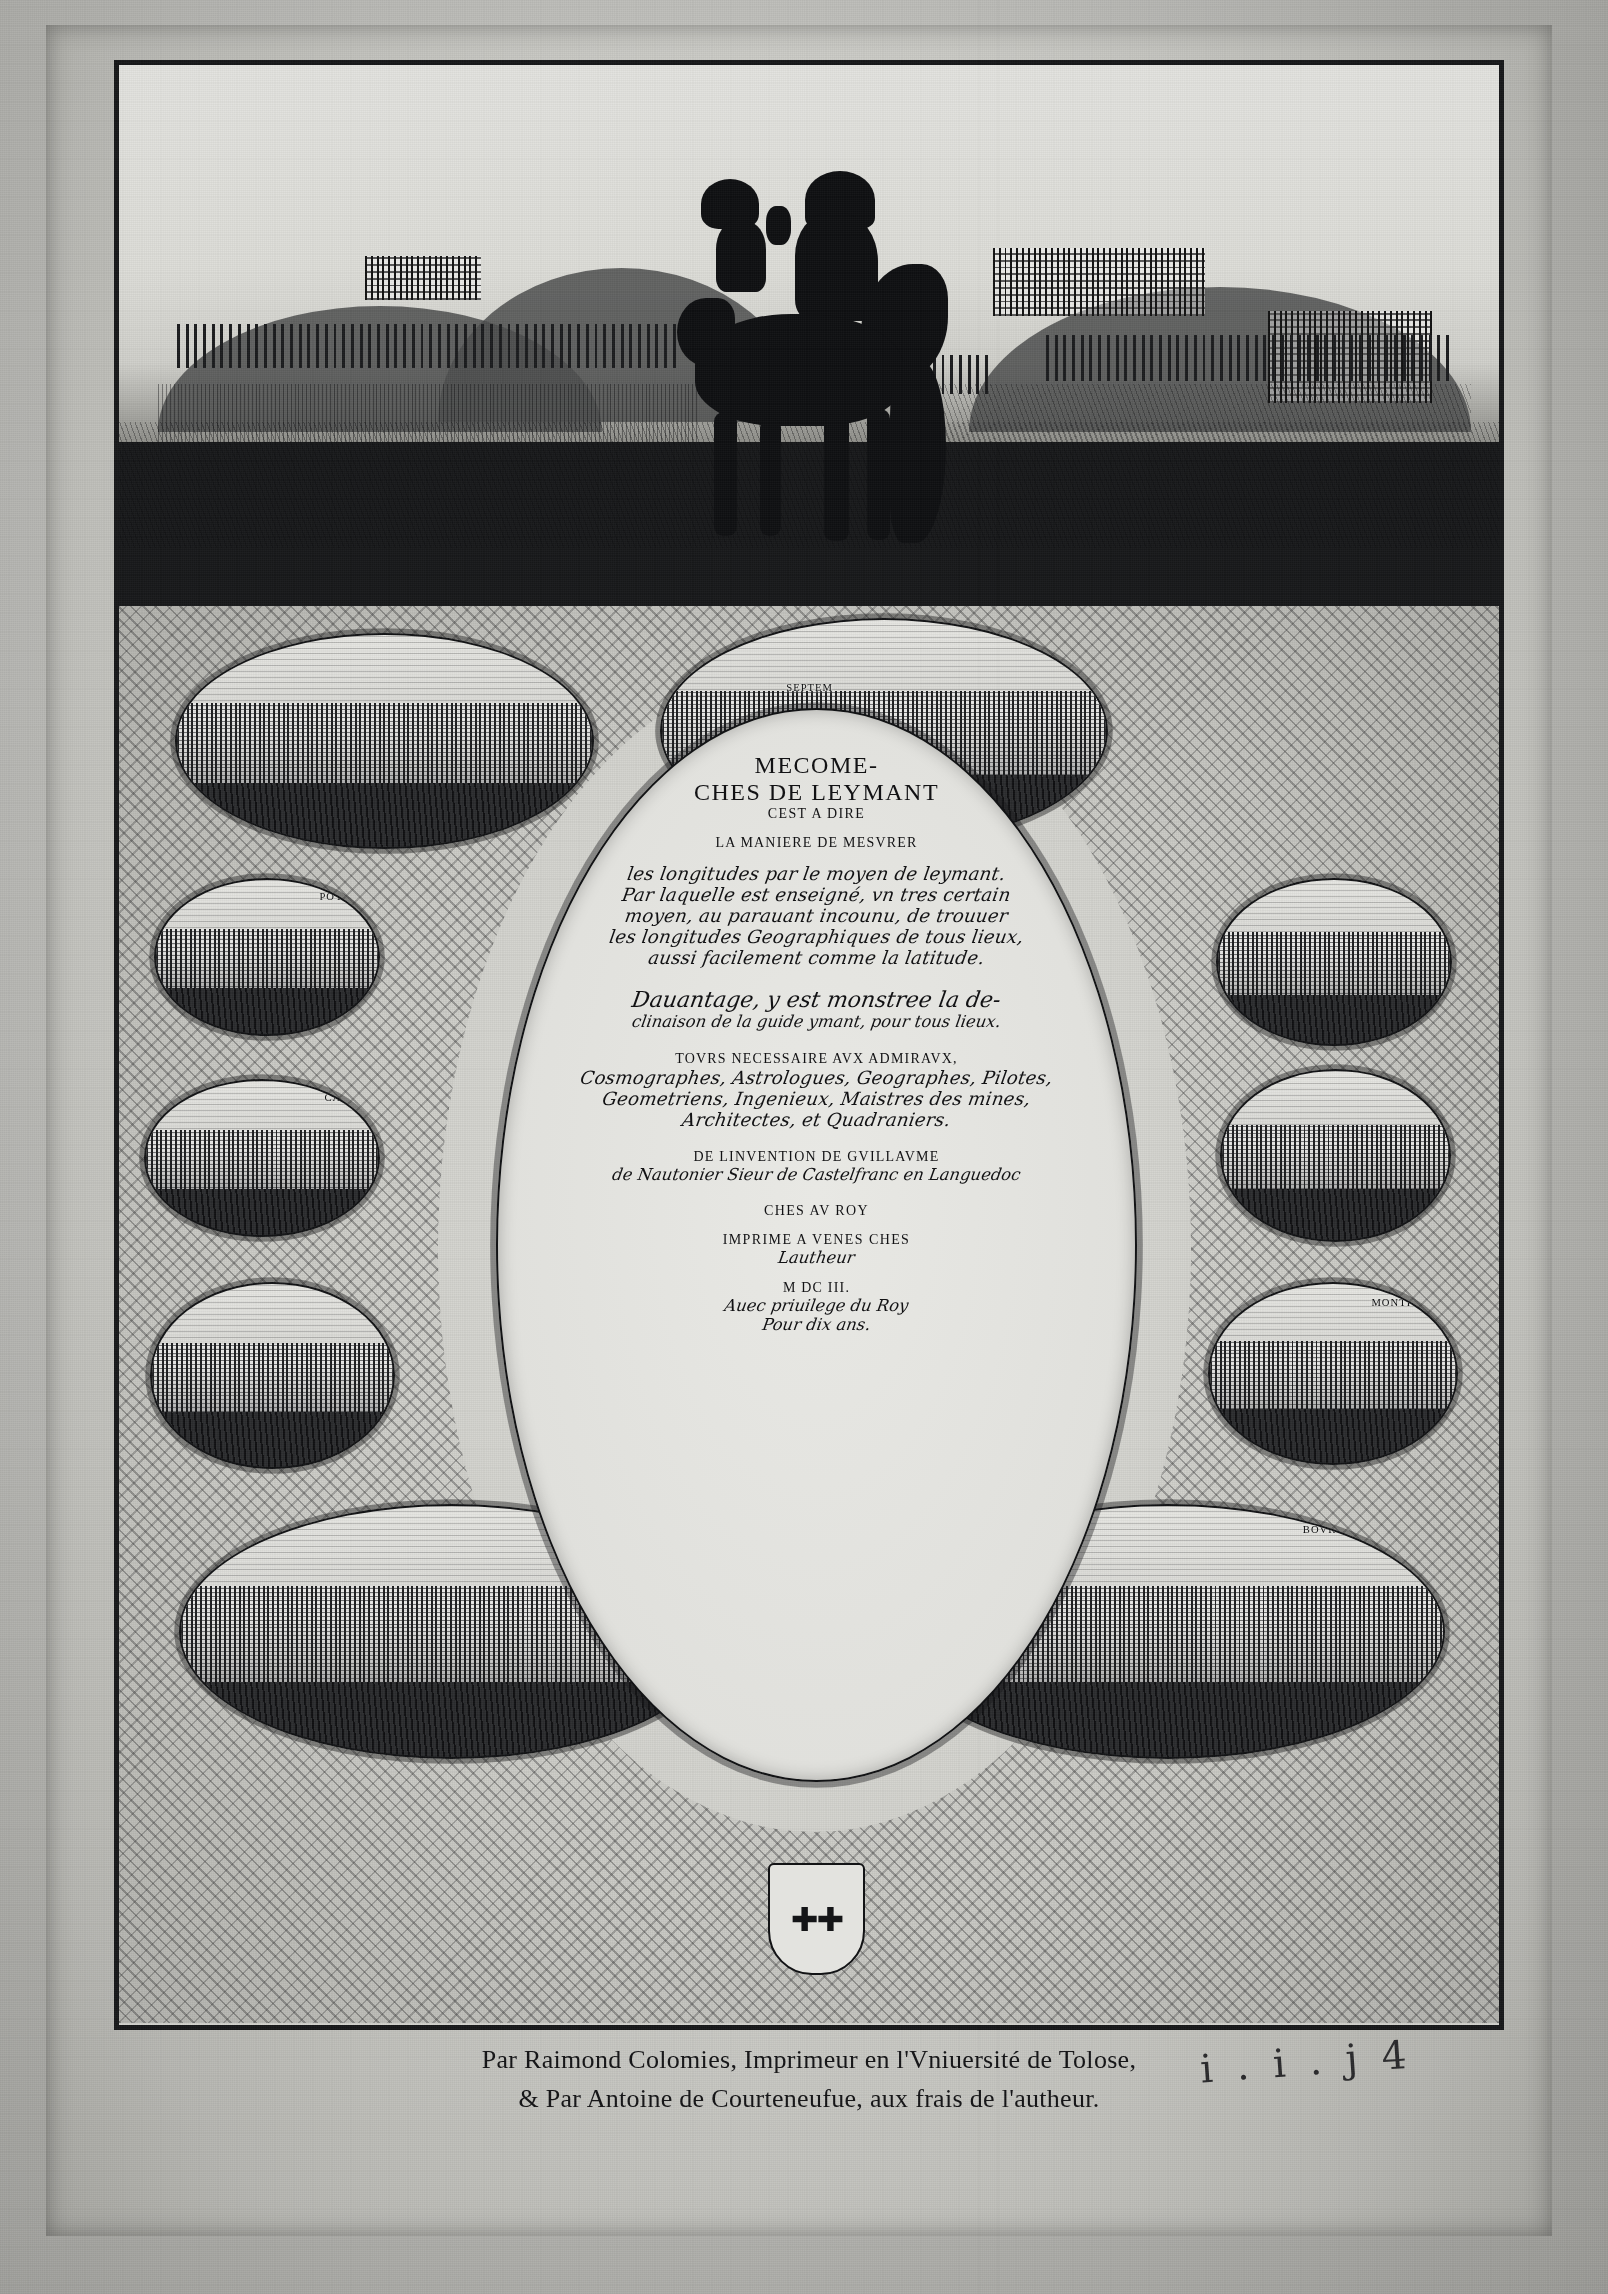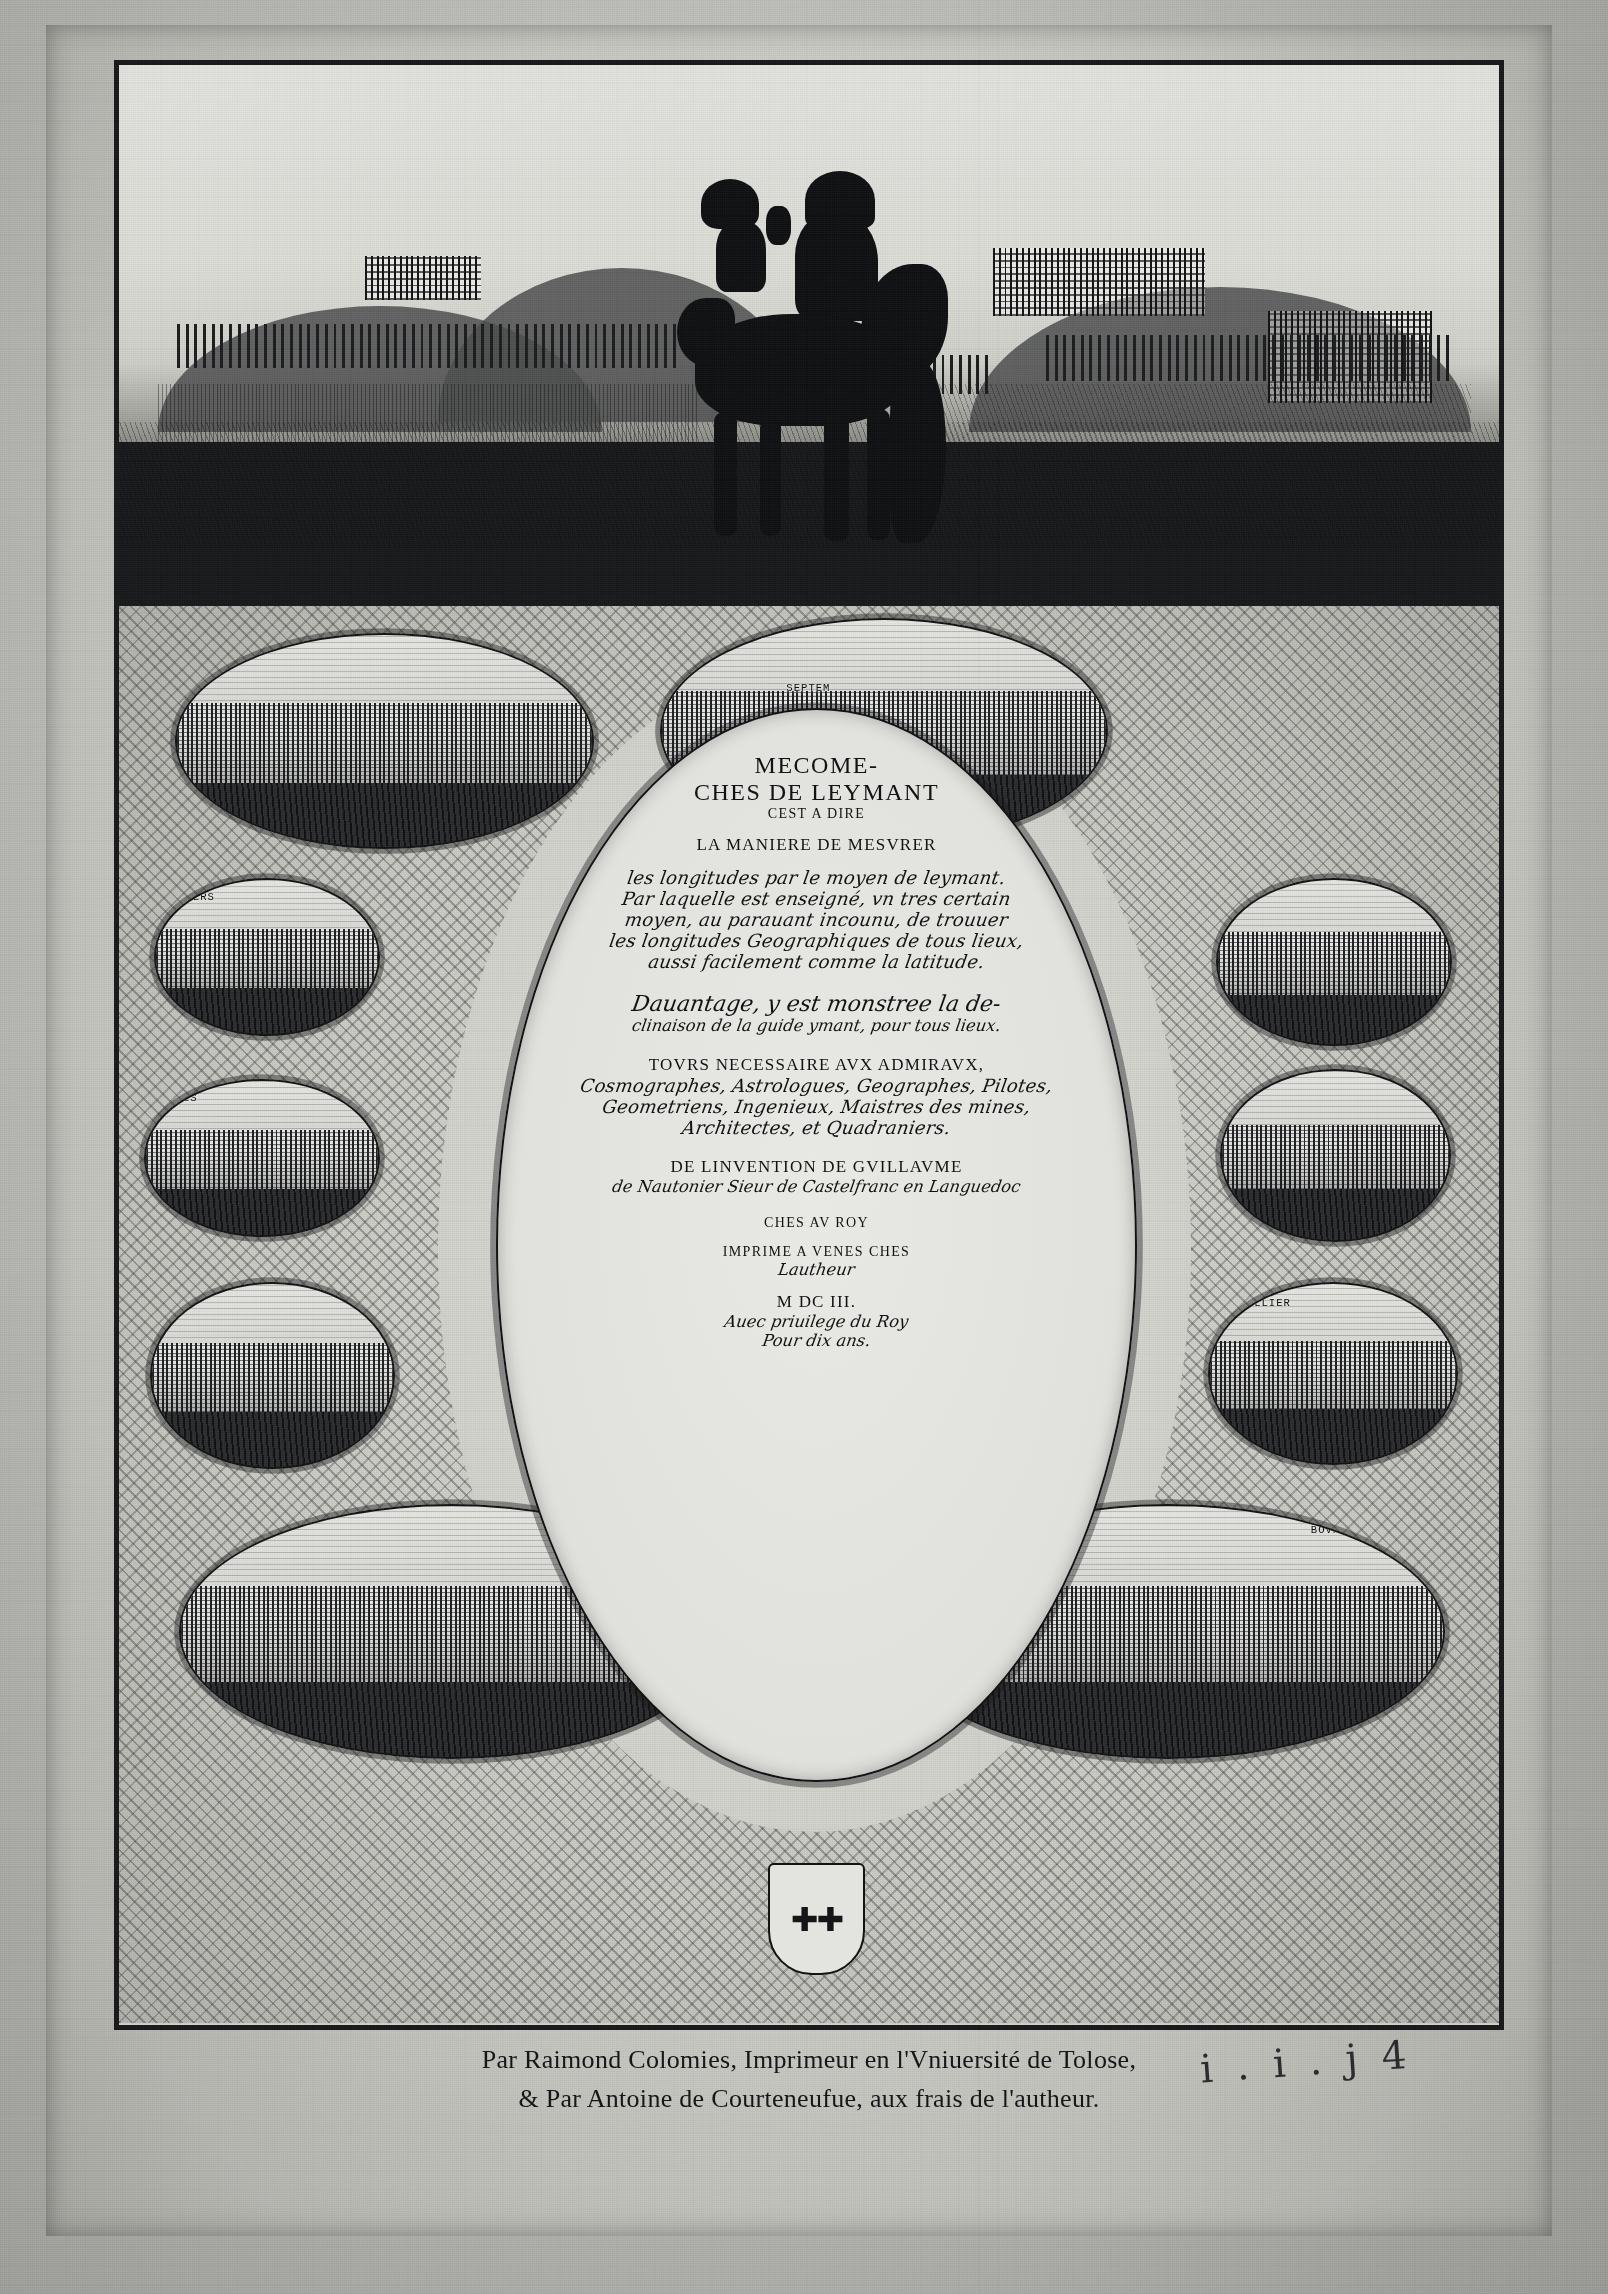--- a/index.html
+++ b/index.html
@@ -139,22 +139,22 @@
   }
   .vignette .fore {
     position:absolute; left:0; right:0; bottom:0; height:30%;
     background-image: repeating-linear-gradient(85deg, rgba(10,10,12,0.85) 0 1.9px, rgba(0,0,0,0) 1.9px 5.8px);
     background-color:#2b2c2e;
   }
   .vlabel {
     position: absolute;
     left: 0; right: 0;
     top: 7%;
-    text-align: left;
-    font-family: Liberation Mono, monospace;
+    text-align: right;
+    font-family: Liberation Serif, serif;
     font-size: 12.6px;
     letter-spacing: 1px;
     color: #0d0e10;
     text-shadow: 0 0 1.9px #e8e8e4, 0 0 3.9px #e8e8e4;
     z-index: 3;
   }
   .vlabel.small { font-size: 10.6px; }
 
   
   #cartouche {
@@ -170,21 +170,21 @@
   }
   #title-text {
     position: absolute;
     left: 50px; right: 50px; top: 42px;
     text-align: center;
     color: #121214;
   }
   .ln { display:block; white-space: nowrap; }
   .caps  { font-size: 24px; letter-spacing: 1.5px; font-family:Liberation Serif, serif; }
   .caps2 { font-size: 14px; letter-spacing: 1.4px; }
-  .caps3 { font-size: 17px; letter-spacing: 1.2px; }
+  .caps3 { font-size: 14px; letter-spacing: 1.2px; }
   .ital  { font-family:"DejaVu Serif", serif; font-style: italic; font-size: 18.3px; letter-spacing: 0.2px; }
   .ital-s{ font-family:"DejaVu Serif", serif; font-style: italic; font-size: 16.4px; }
   .ital-b{ font-family:"DejaVu Serif", serif; font-style: italic; font-size: 22px; }
   .sp2 { margin-top: 12.6px; }
   .sp3 { margin-top: 19.3px; }
   .slant { display:block; transform: skewX(-9deg); }
 
   
   #shield {
     position:absolute;

